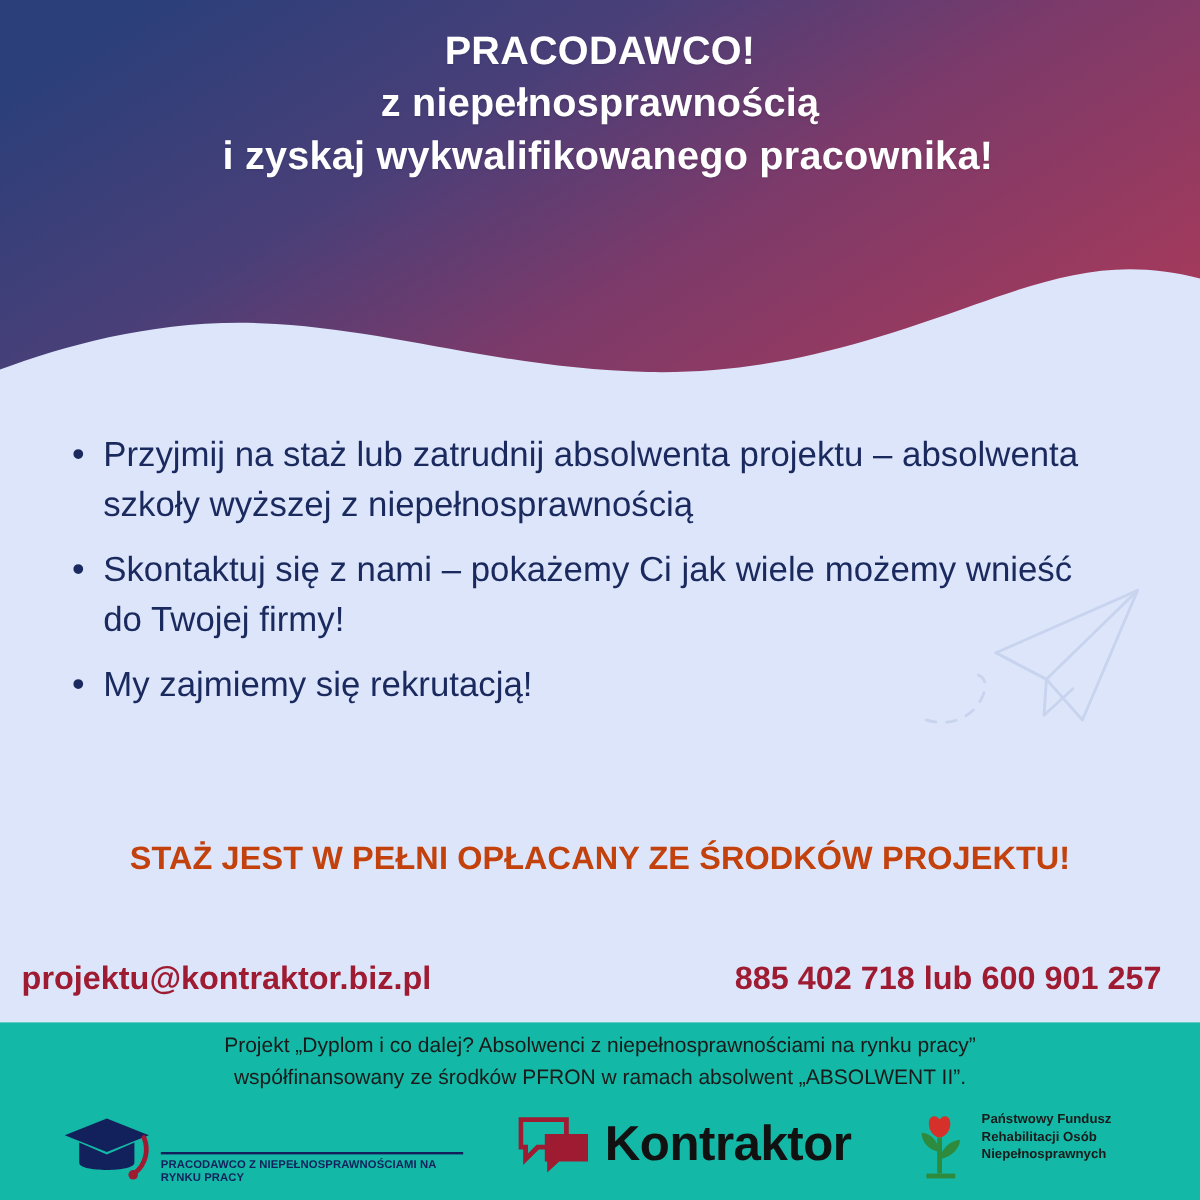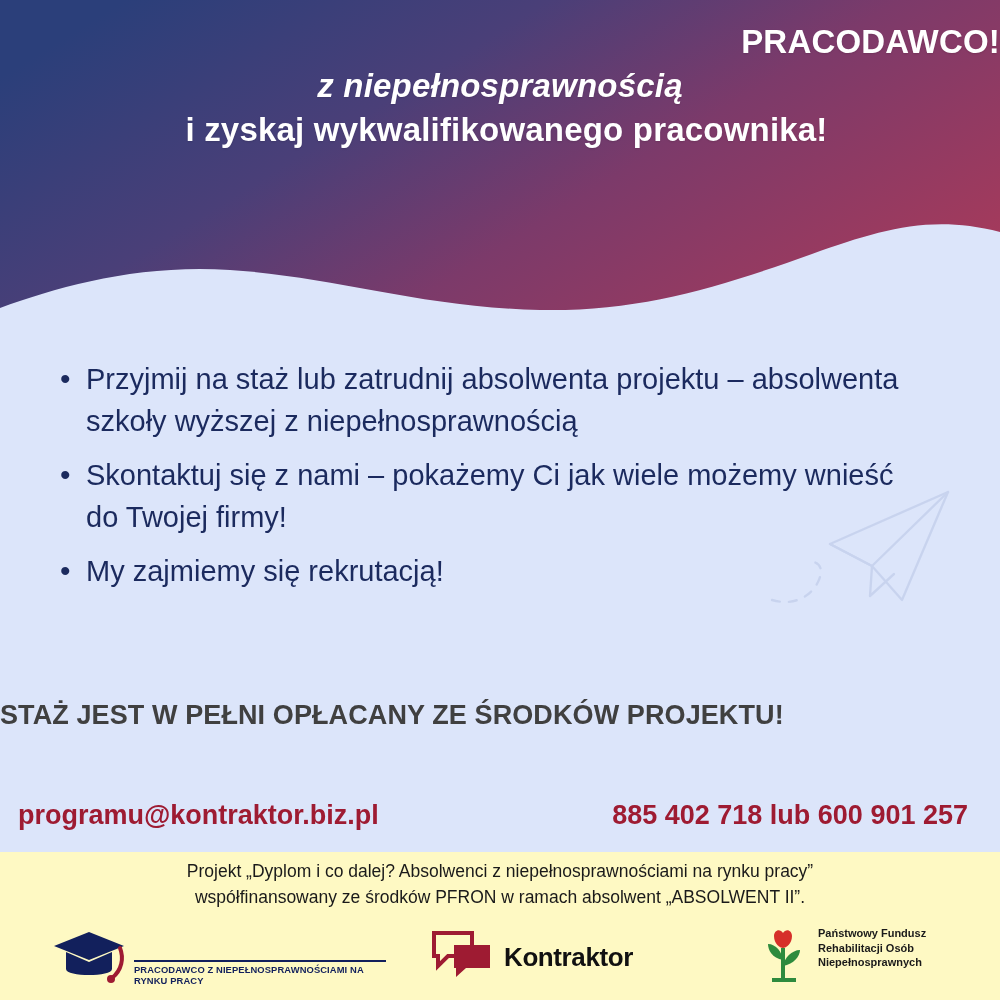--- a/index.html
+++ b/index.html
@@ -41,23 +41,23 @@
     top: 20px;
     width: 1000px;
     text-align: center;
     color: #ffffff;
     font-weight: bold;
     font-size: 33px;
     line-height: 1.33;
     letter-spacing: 0.2px;
     text-shadow: 0 1px 2px rgba(0,0,0,0.12);
   }
-  .headline .l1 { display: block; text-align: right; }
+  .headline .l1 { display: block; }
   .headline .l2 { display: block; }
-  .headline .l3 { display: block; font-style: italic; }
+  .headline .l3 { display: block; }
   .headline .l4 { display: block; padding-left: 13px; }
 
   
   .bullets {
     position: absolute;
     left: 60px;
     top: 358px;
     width: 880px;
     color: #1b2a5e;
     font-size: 29px;
@@ -90,21 +90,22 @@
     height: 150px;
     opacity: 0.55;
   }
 
   
   .redline {
     position: absolute;
     left: 0;
     top: 700px;
     width: 1000px;
-    color: #404040;
+    text-align: center;
+    color: #c2410c;
     font-weight: bold;
     font-size: 27px;
     letter-spacing: 0.1px;
   }
 
   
   .contact {
     position: absolute;
     left: 0;
     top: 800px;
@@ -120,21 +121,21 @@
   .contact .email { padding-left: 4px; }
   .contact .phone { padding-right: 18px; }
 
   
   .footer {
     position: absolute;
     left: 0;
     bottom: 0;
     width: 1000px;
     height: 148px;
-    background: #fef9c3;
+    background: #14b8a6;
   }
   .footer-text {
     position: absolute;
     left: 0;
     top: 6px;
     width: 1000px;
     text-align: center;
     color: #1a1a1a;
     font-size: 17.5px;
     line-height: 1.5;
@@ -201,25 +202,24 @@
     position: absolute;
     left: 0;
     top: 6px;
     width: 62px;
     height: 48px;
   }
   .logo2 .name {
     position: absolute;
     left: 72px;
     top: 6px;
-    font-size: 26px;
+    font-size: 41px;
     font-weight: bold;
     color: #111111;
     letter-spacing: -0.4px;
-    margin-top: 12px;
   }
 
   
   .logo3 {
     position: absolute;
     left: 760px;
     top: 0px;
     width: 230px;
     height: 74px;
   }
@@ -291,21 +291,21 @@
     </div>
     <div class="bullet">
       <span class="dot">•</span>
       <span class="btxt">My zajmiemy się rekrutacją!</span>
     </div>
   </div>
 
   <div class="redline">STAŻ JEST W PEŁNI OPŁACANY ZE ŚRODKÓW PROJEKTU!</div>
 
   <div class="contact">
-    <span class="email">programu@kontraktor.biz.pl</span>
+    <span class="email">projektu@kontraktor.biz.pl</span>
     <span class="phone">885 402 718 lub 600 901 257</span>
   </div>
 
   <div class="footer">
     <div class="footer-text">
       <div>Projekt „Dyplom i co dalej? Absolwenci z niepełnosprawnościami na rynku pracy”</div>
       <div>współfinansowany ze środków PFRON w ramach absolwent „ABSOLWENT II”.</div>
     </div>
 
     <div class="logos">

